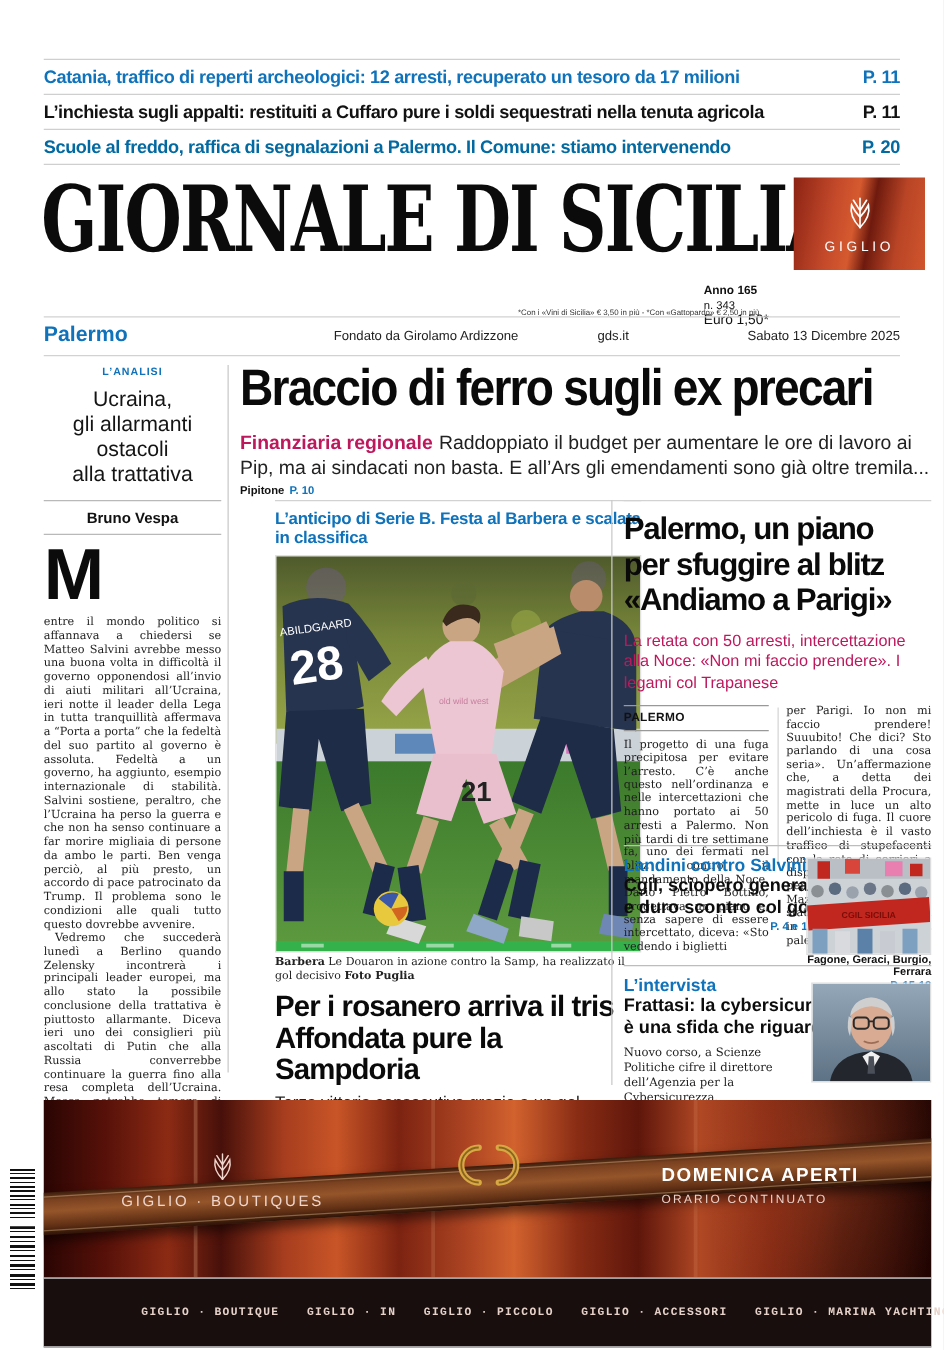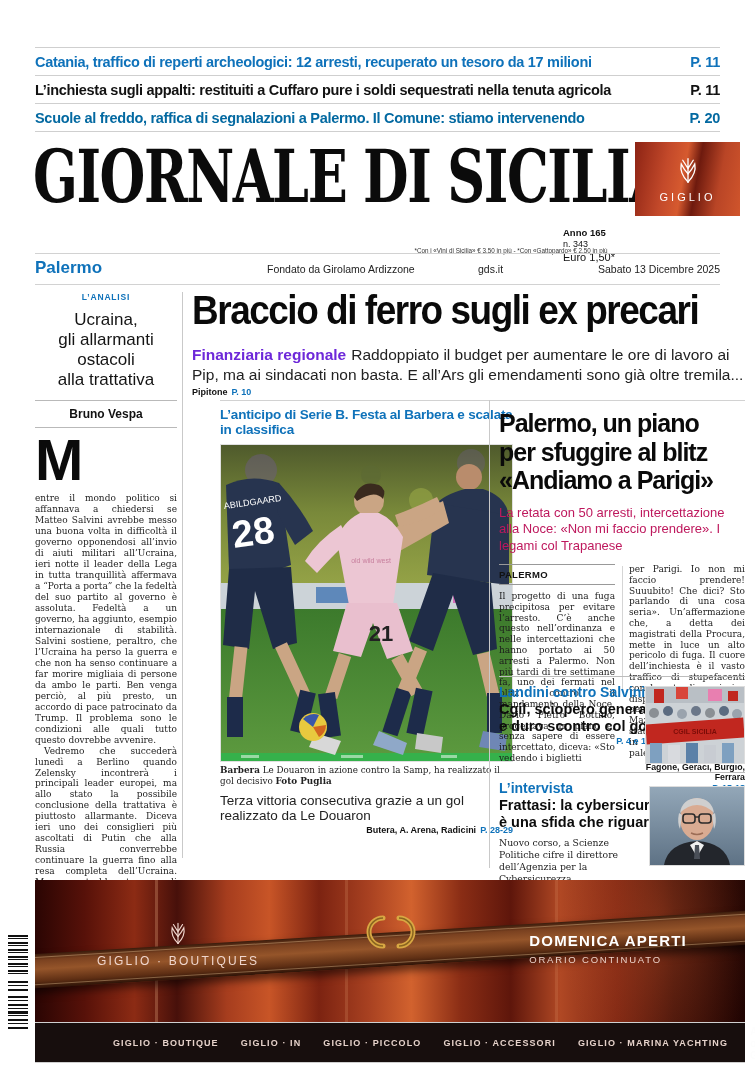--- a/index.html
+++ b/index.html
@@ -44,21 +44,21 @@
   .an .body{font-size:9px;line-height:1.22;text-align:justify;color:#1d1d1d;}
   .an .body+.body{text-indent:9px;margin-top:1px;}
   .an .follow{font-weight:bold;font-size:10px;text-align:right;margin-top:3px;}
   .an .copy{font-size:5.6px;color:#444;text-align:center;margin-top:3px;letter-spacing:.3px;}
   .vline{width:1px;background:#c9c9c9;}
   
   .lead{left:192px;top:290px;width:553px;}
   .lead .hl{font-weight:bold;font-size:41px;letter-spacing:-1.6px;line-height:1;color:#0a0a0a;
             transform:scaleX(.9);transform-origin:left top;white-space:nowrap;}
   .lead .deck{margin-top:14px;font-size:15.5px;line-height:1.28;color:#222;}
-  .lead .deck .k{color:#6d28d9;font-weight:bold;margin-right:5px;}
+  .lead .deck .k{color:#be185d;font-weight:bold;margin-right:5px;}
   .lead .by{text-align:left;font-size:9px;font-weight:bold;margin-top:2px;}
   .pgref{color:#0f72ba;font-weight:bold;margin-left:4px;}
   
   .sb{left:192px;top:400px;width:293px;margin-left:28px;}
   .sb .kick{color:#0f72ba;font-weight:bold;font-size:13.5px;letter-spacing:-0.2px;border-top:1px solid #d2d2d2;padding-top:6px;}
   .sb .photo{margin-top:7px;width:293px;height:318px;border:1px solid #e0e0e0;box-sizing:border-box;}
   .sb .cap{font-size:8.8px;color:#222;margin-top:3px;line-height:1.25;}
   .sb .cap b{font-weight:bold;}
   .sb .hl2{font-weight:bold;font-size:23.5px;letter-spacing:-0.7px;line-height:1.07;color:#0a0a0a;margin-top:6px;}
   .sb .deck2{font-size:13.5px;color:#222;margin-top:6px;}
@@ -95,22 +95,22 @@
   .ad .belt{position:absolute;left:-18px;top:52px;width:760px;height:34px;transform:rotate(-3.5deg);
      background:linear-gradient(#3a1c0c 0%,#7a4120 18%,#95552a 45%,#5f2f14 80%,#2e1408 100%);
      border-radius:3px;box-shadow:0 5px 9px rgba(0,0,0,.55);}
   .ad .belt i{position:absolute;left:0;right:0;height:1px;background:rgba(255,220,170,.35);}
   .ad .buckle{position:absolute;left:318px;top:30px;}
   .ad .glogo{position:absolute;left:62px;top:40px;display:flex;flex-direction:column;align-items:center;gap:5px;
      color:#f0d6cd;font-size:12px;letter-spacing:2.2px;}
   .ad .promo{position:absolute;right:58px;top:52px;color:#fff;}
   .ad .promo .p1{font-weight:bold;font-size:15px;letter-spacing:1.2px;}
   .ad .promo .p2{font-size:9.5px;letter-spacing:1.8px;color:#ecd2c9;margin-top:5px;}
-  .ad .strip{position:absolute;left:0;top:142px;width:710px;height:41px;background:#170e0d;
-     display:flex;align-items:center;gap:22px;padding-left:78px;box-sizing:border-box;}
+  .ad .strip{position:absolute;left:0;top:142px;width:710px;height:56px;background:#170e0d;
+     display:flex;align-items:center;gap:22px;padding-left:78px;box-sizing:border-box;font-family:Liberation Mono, monospace;}
   .ad .strip .lk{font-size:9px;letter-spacing:1.1px;color:#e6d2ca;white-space:nowrap;}
   .ad .strip .online{margin-left:auto;margin-right:28px;font-size:10.5px;letter-spacing:.8px;color:#fdfdfd;}
   
   .barcode{left:6px;top:933px;width:20px;height:104px;background:#fff;padding:2px;}
   .barcode .b1{height:40px;background:repeating-linear-gradient(180deg,#111 0 1.6px,#fff 1.6px 3.4px,#111 3.4px 4.4px,#fff 4.4px 7px);}
   .barcode .b2{margin-top:6px;height:52px;background:repeating-linear-gradient(180deg,#111 0 2.2px,#fff 2.2px 4px,#111 4px 4.8px,#fff 4.8px 7.6px);}
 </style>
 </head>
 <body>
 
@@ -260,20 +260,24 @@
 
         <circle cx="92" cy="282" r="14" fill="#e8c93e"></circle>
         <path d="M82 274 A14 14 0 0 1 98 270 L92 282 Z" fill="#3a57a8"></path>
         <path d="M98 292 A14 14 0 0 0 105 280 L92 282 Z" fill="#d2651f"></path>
       </svg>
     </div>
     <div class="cap serif">
       <b>Barbera</b>
       <span>Le Douaron in azione contro la Samp, ha realizzato il gol decisivo</span>
       <b>Foto Puglia</b>
+    </div>
+    <div class="hl2">
+      <div>Per i rosanero arriva il tris</div>
+      <div>Affondata pure la Sampdoria</div>
     </div>
     <div class="deck2">Terza vittoria consecutiva grazie a un gol realizzato da Le Douaron</div>
     <div class="by2">
       <span>Butera, A. Arena, Radicini</span><span class="pgref">P. 28-29</span>
     </div>
   </div>
 
   <div class="abs vline" style="left:489px;top:400px;height:468px;"></div>
 
   <div class="abs bz">

